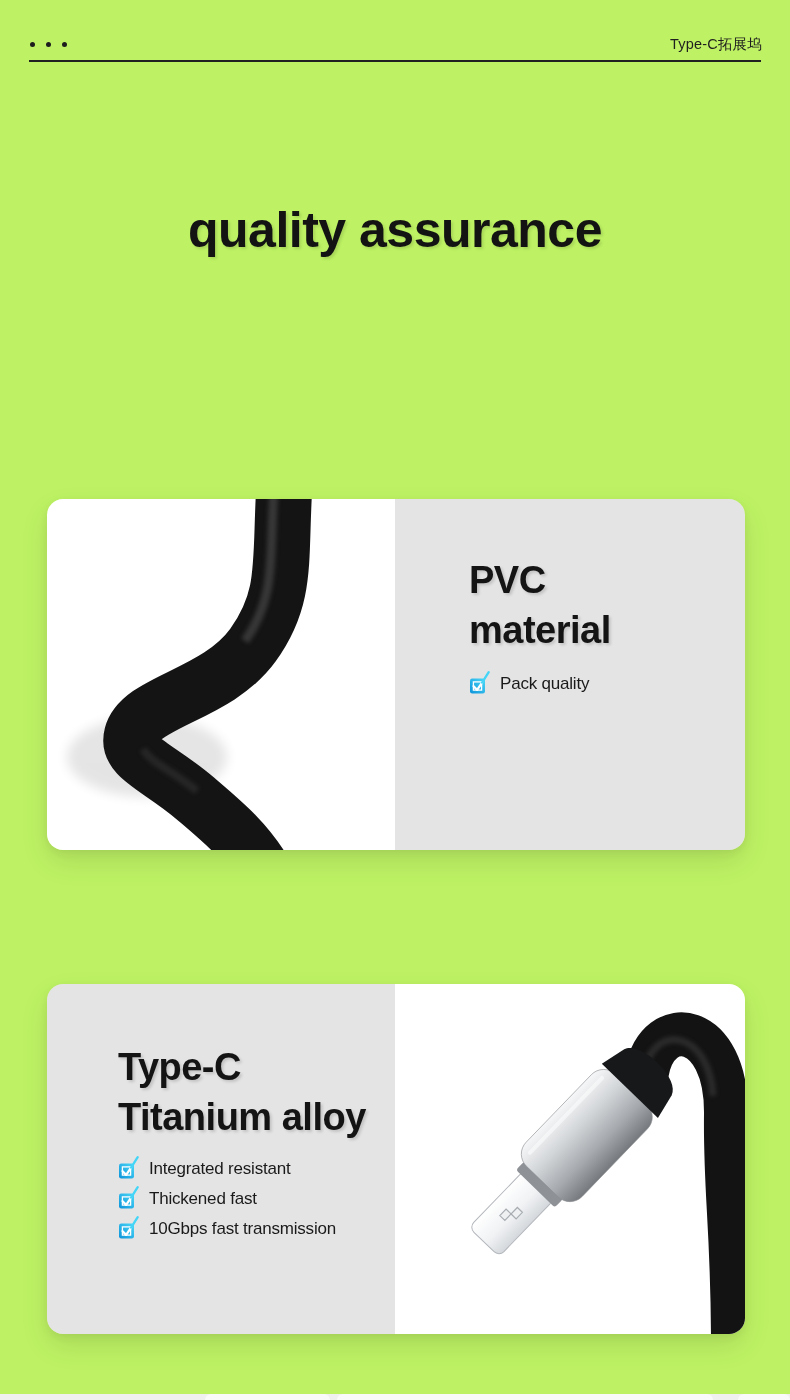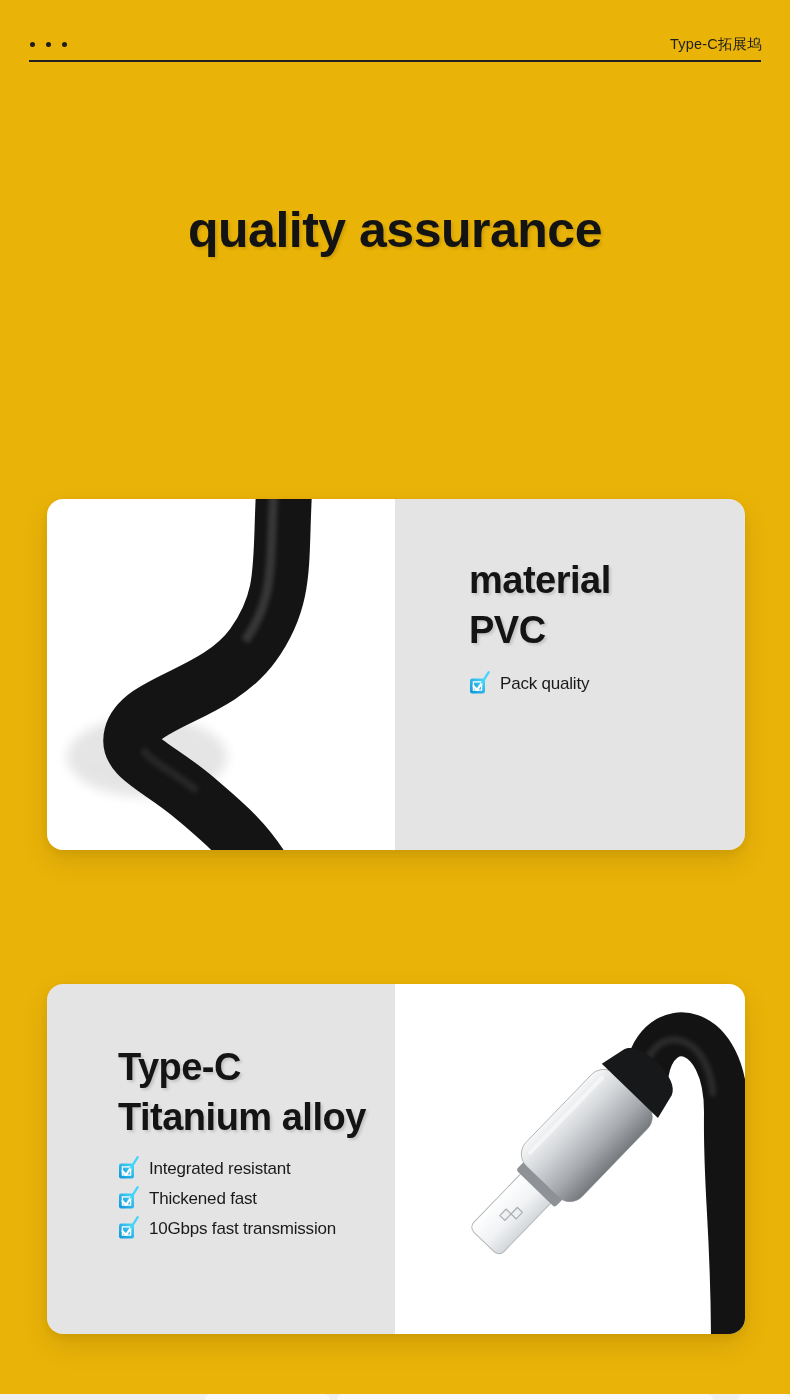--- a/index.html
+++ b/index.html
@@ -1,18 +1,18 @@
 <!DOCTYPE html>
 <html><head>
 <meta charset="utf-8">
 <style>
   html,body { margin:0; padding:0; background:#ededed; }
   .page {
     position:relative; width:790px; height:1400px; overflow:hidden;
-    background:#eab308; font-family:"Liberation Sans", sans-serif;
+    background:#bef264; font-family:"Liberation Sans", sans-serif;
   }
 
   
   .header-dots { position:absolute; left:30px; top:42px; display:flex; gap:11px; }
   .header-dots i { width:5px; height:5px; border-radius:50%; background:#1d1d1d; }
   .header-label { position:absolute; top:35px; right:28px; font-size:14.5px; color:#1f1f1f; letter-spacing:.2px; }
   .header-divider { position:absolute; left:29px; top:60px; width:732px; height:2px; background:#212121; }
 
   
   .hero-title {
@@ -103,22 +103,22 @@
     <div class="panel-white">
       <svg class="photo" width="348" height="351" viewBox="0 0 348 351">
         <ellipse cx="100" cy="258" rx="80" ry="40" fill="#000000" opacity="0.10" filter="url(#soft6)"></ellipse>
         <path d="M 238,-24 C 232,60 242,96 206,146 C 170,196 94,202 85,236 C 79,259 112,268 149,300 C 177,324 199,342 218,374" fill="none" stroke="#141414" stroke-width="56" stroke-linecap="round" stroke-linejoin="round"></path>
         <path d="M 227,-10 C 222,60 230,96 198,142" fill="none" stroke="#5a5a5a" stroke-width="9" opacity="0.5" filter="url(#soft2)"></path>
         <path d="M 96,250 C 104,264 126,272 150,292" fill="none" stroke="#4a4a4a" stroke-width="8" opacity="0.35" filter="url(#soft2)"></path>
       </svg>
     </div>
     <div class="panel-gray card-text">
       <div class="card-heading">
+        <span style="display:block">PVC</span>
         <span style="display:block">material</span>
-        <span style="display:block">PVC</span>
       </div>
       <div class="feature-list">
         <div class="feat">
           <svg width="21" height="25" viewBox="0 0 21 25">
             <rect x="1" y="8.5" width="15" height="15" rx="2.2" fill="url(#cbGrad)"></rect>
             <rect x="4.4" y="11.9" width="8.2" height="8.2" fill="none" stroke="#ffffff" stroke-width="1.3"></rect>
             <path d="M4.6,16.2 L8.1,19.9 L13.1,12.6" fill="none" stroke="#ffffff" stroke-width="2.3" stroke-linecap="round" stroke-linejoin="round"></path>
             <path d="M13.1,12.6 L19.7,2.2" fill="none" stroke="#45d5f6" stroke-width="2.3" stroke-linecap="round"></path>
           </svg>
           <span class="feat-label">Pack quality</span>

